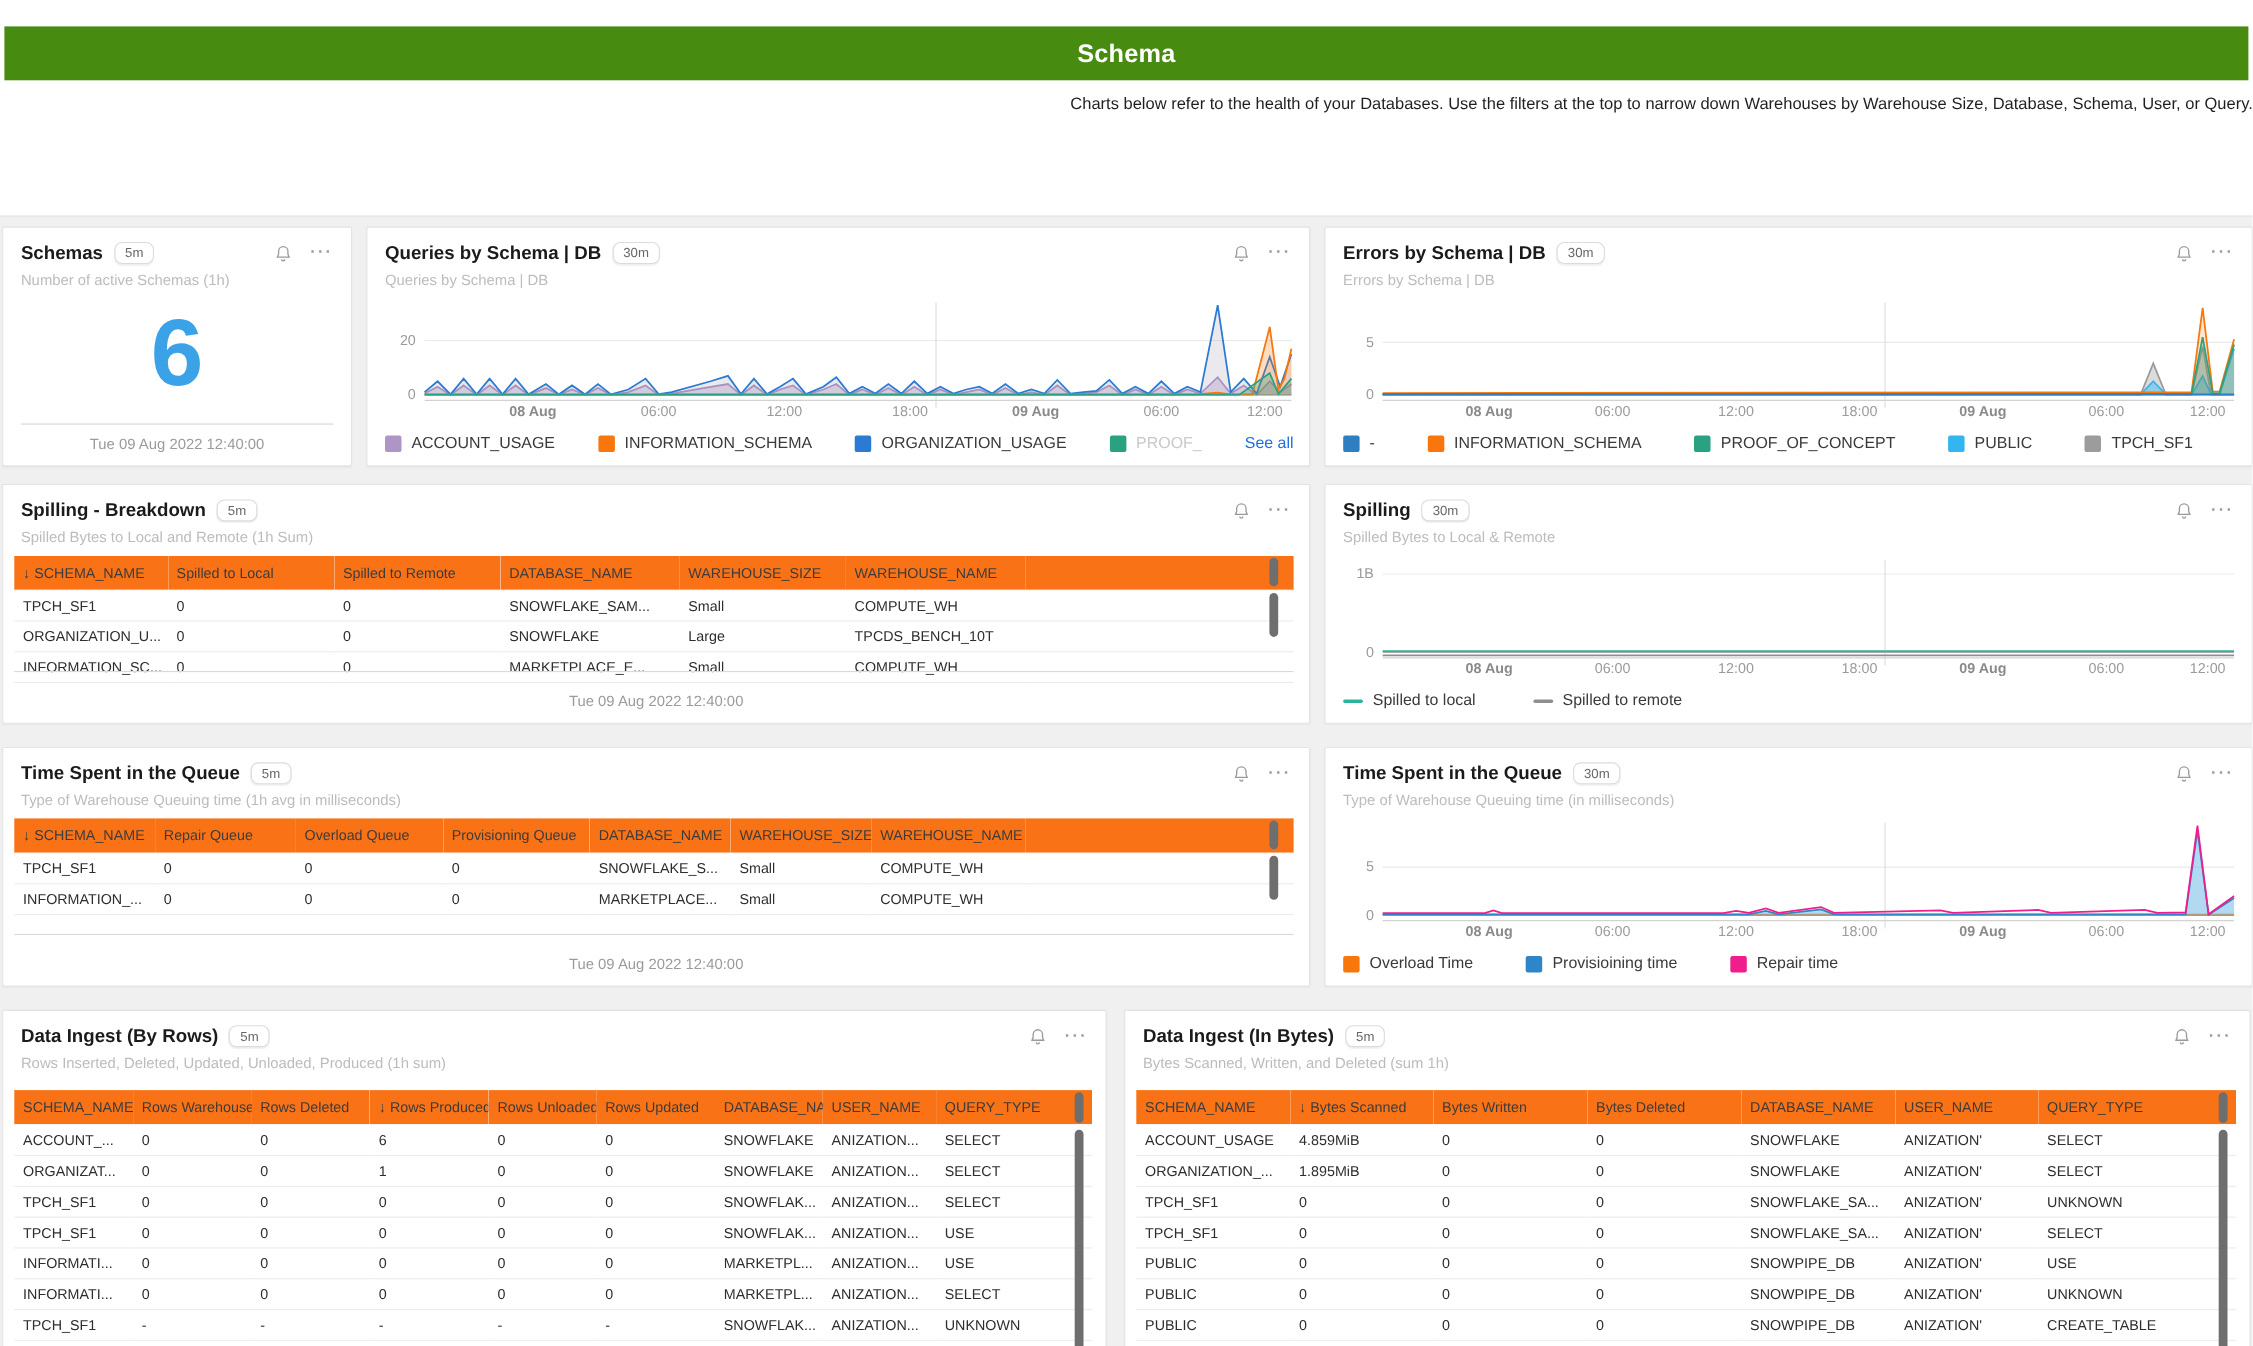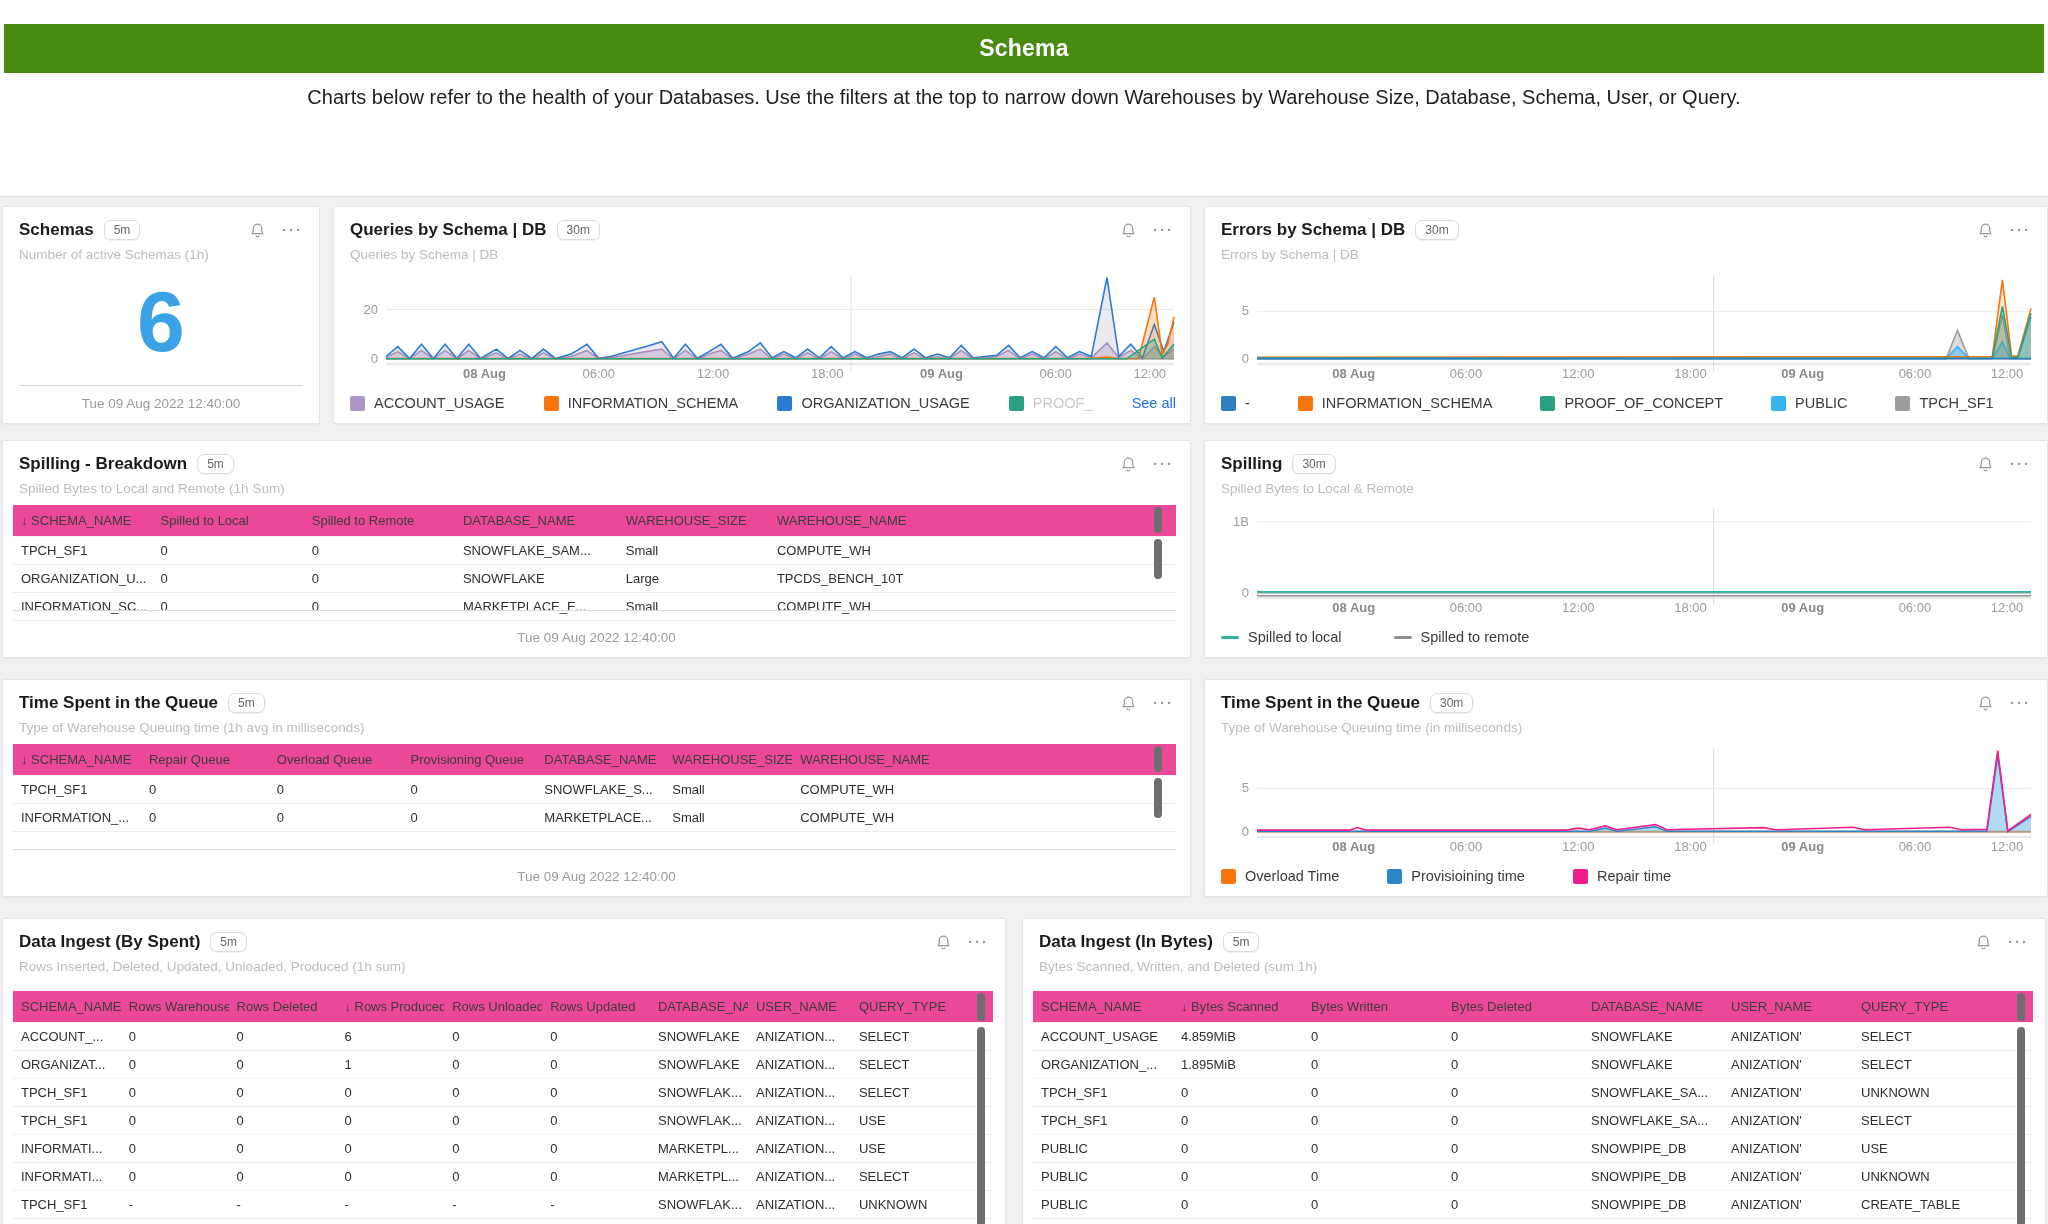--- a/index.html
+++ b/index.html
@@ -2,21 +2,21 @@
 <html><head>
 <meta charset="utf-8">
 <style>
   html,body{margin:0;padding:0;background:#ffffff;}
   *{box-sizing:border-box;}
   .screen{position:relative;width:2048px;height:1224px;overflow:hidden;background:#ffffff;
           font-family:"Liberation Sans",sans-serif;}
   .banner{position:absolute;left:4px;top:24px;width:2040px;height:49px;display:flex;
           align-items:center;justify-content:center;}
   .banner-title{color:#ffffff;font-size:23px;font-weight:700;letter-spacing:.2px;}
-  .desc{position:absolute;left:0;top:86px;width:100%;text-align:center;font-size:20px;color:#1f1f1f;}
+  .desc{position:absolute;left:0;top:86px;width:100%;text-align:right;font-size:15px;color:#1f1f1f;}
   .dash-bg{position:absolute;left:0;top:196px;width:100%;height:1028px;background:#f0f0f1;border-top:1px solid #e3e3e3;}
 
   .panel{position:absolute;background:#ffffff;border:1px solid #e4e4e6;border-radius:2px;
          box-shadow:0 1px 2px rgba(0,0,0,.04);}
   .phead{display:flex;align-items:center;padding:13px 16px 0 16px;}
   .ptitle{font-size:17px;font-weight:700;color:#1b1b1b;white-space:nowrap;}
   .badge{margin-left:10px;font-size:12px;color:#666;border:1px solid #dcdcdc;border-radius:7px;
          padding:2px 9px;background:#fff;box-shadow:0 1px 1px rgba(0,0,0,.06);white-space:nowrap;}
   .spacer{flex:1;}
   .bell{width:17px;height:17px;color:#9a9a9a;cursor:pointer;}
@@ -38,21 +38,21 @@
   .legend.gap48{gap:48px;} .legend.gap52{gap:52px;} .legend.gap64{gap:48px;}
   .litem{display:flex;align-items:center;gap:9px;white-space:nowrap;cursor:pointer;}
   .litem.faded > span:last-child{color:#c9c9c9;}
   .sw{width:15px;height:15px;border-radius:2px;display:inline-block;flex:none;}
   .sw-line{width:18px;height:3px;border-radius:2px;display:inline-block;flex:none;}
   .seeall{color:#1f6fe0;cursor:pointer;white-space:nowrap;font-size:14.5px;}
 
   .tablewrap{position:absolute;left:10px;right:14px;top:64px;}
   .tablewrap.ingest{top:72px;right:12px;}
   table{width:100%;border-collapse:collapse;font-size:13px;color:#2e2e2e;table-layout:fixed;}
-  thead th{background:#ec4899;text-align:left;font-weight:400;color:#3c3c3c;padding:8px 8px;
+  thead th{background:#f97316;text-align:left;font-weight:400;color:#3c3c3c;padding:8px 8px;
            white-space:nowrap;overflow:hidden;cursor:pointer;}
   tbody td{padding:6px 8px;border-bottom:1px solid #ececec;white-space:nowrap;overflow:hidden;}
   tbody tr:first-child td{border-top:1px solid #f3f3f3;}
   .tfoot-line{position:absolute;left:10px;right:14px;bottom:46px;border-top:1px solid #d9d9d9;}
   .vscroll{position:absolute;width:8px;right:28px;top:66px;height:118px;}
   .vscroll .thumb{position:absolute;left:0;width:8px;background:#6e6e6e;border-radius:4px;cursor:pointer;}
   .vscroll .t1{top:0;height:26px;}
   .vscroll .t2{top:32px;height:40px;}
   .vscroll.ingest{top:74px;height:246px;right:20px;}
   .vscroll.ingest .t1{top:0;height:28px;}
@@ -439,21 +439,21 @@
         </span>
         <span class="litem">
           <span class="sw" style="background: rgb(240, 30, 140);"></span>
           <span>Repair time</span>
         </span>
       </div>
   </div>
 
   <div class="panel" style="left:2px;top:918px;width:1004px;height:360px;">
     <div class="phead">
-      <span class="ptitle">Data Ingest (By Spent)</span>
+      <span class="ptitle">Data Ingest (By Rows)</span>
       <span class="badge">5m</span>
       <span class="spacer"></span>
       <span class="bell">
           <svg viewBox="0 0 24 24">
             <path d="M12 3a6 6 0 0 0-6 6v3.8L4.5 16.5h15L18 12.8V9a6 6 0 0 0-6-6z" fill="none" stroke="currentColor" stroke-width="1.7"></path>
             <path d="M10 19.2a2 2 0 0 0 4 0" fill="none" stroke="currentColor" stroke-width="1.7"></path>
           </svg>
         </span>
       <span class="dots"></span>
     </div>

